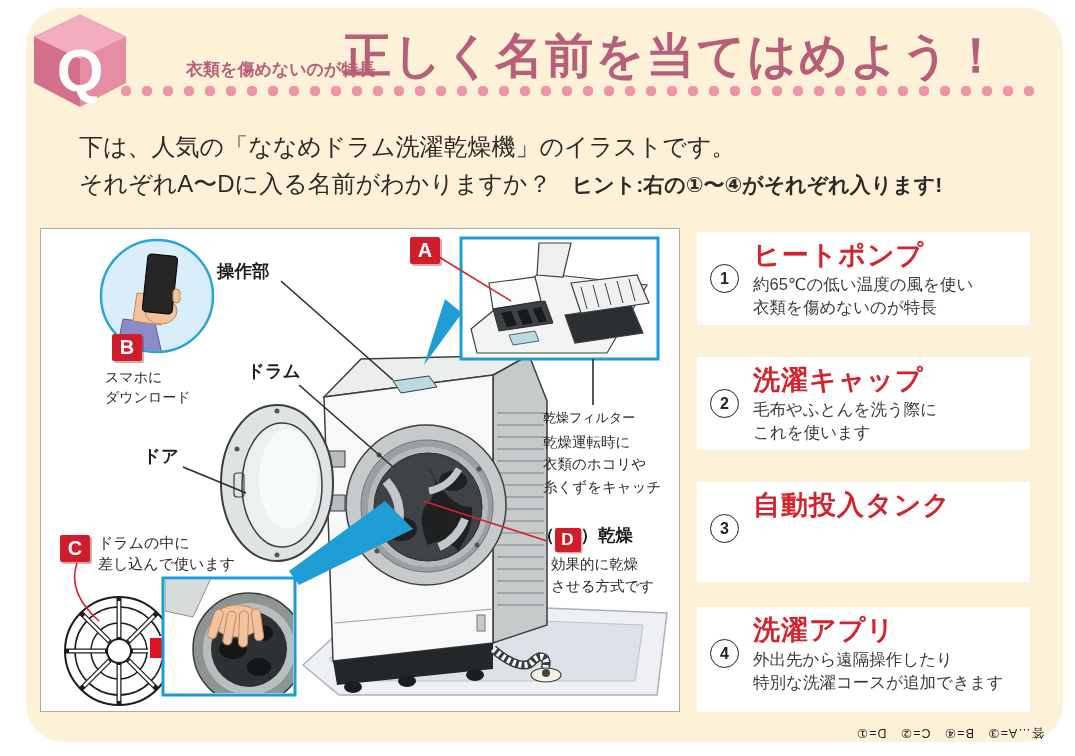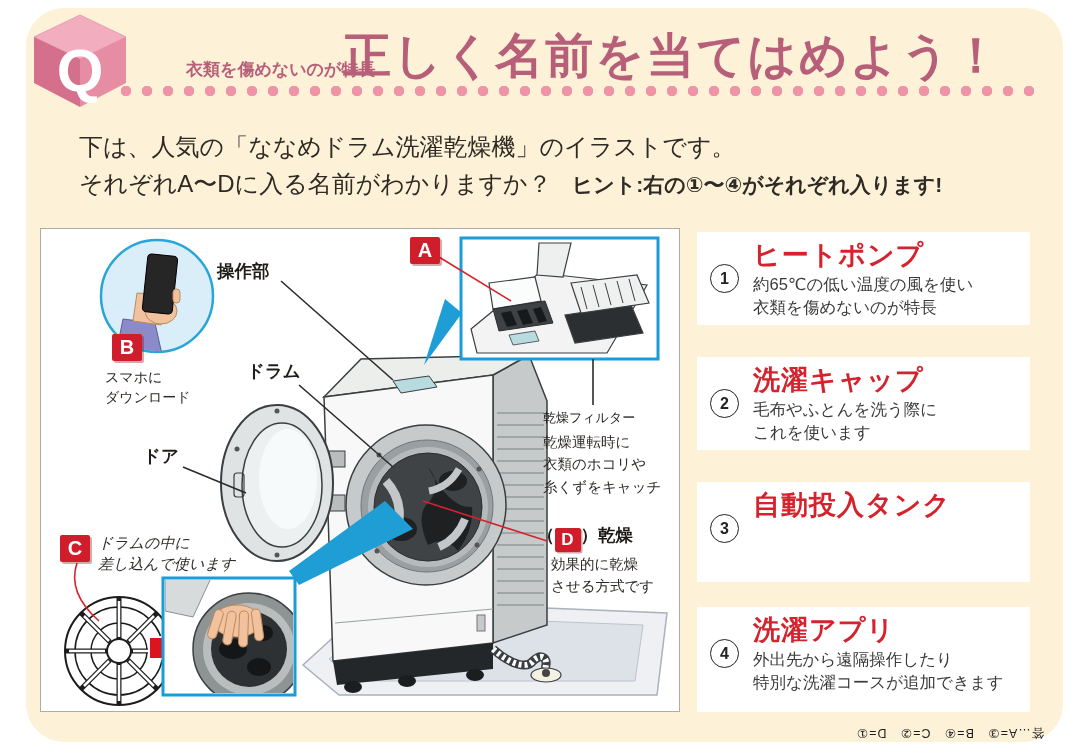--- a/index.html
+++ b/index.html
@@ -222,21 +222,21 @@
     </svg>
 
     <div class="badge" style="left:369px;top:8px;">A</div>
     <div class="badge" style="left:71px;top:105px;">B</div>
     <div class="badge" style="left:19px;top:306px;">C</div>
     <div class="lbl" style="left:176px;top:30px;">操作部</div>
     <div class="lbl" style="left:206px;top:130px;">ドラム</div>
     <div class="lbl" style="left:102px;top:215px;">ドア</div>
     <div class="cap pre" style="left:64px;top:139px;">スマホに
 ダウンロード</div>
-    <div class="cap pre" style="left:57px;top:303px;font-size:15px;font-style:italic;">ドラムの中に
+    <div class="cap pre" style="left:57px;top:303px;font-size:15px;">ドラムの中に
 差し込んで使います</div>
     <div class="filter-title">乾燥フィルター</div>
     <div class="filter-desc pre">乾燥運転時に
 衣類のホコリや
 糸くずをキャッチ</div>
     <div class="d-row"><span>（</span><span class="badge-inline">D</span><span>）乾燥</span></div>
     <div class="d-desc pre">効果的に乾燥
 させる方式です</div>
   </div>
 

